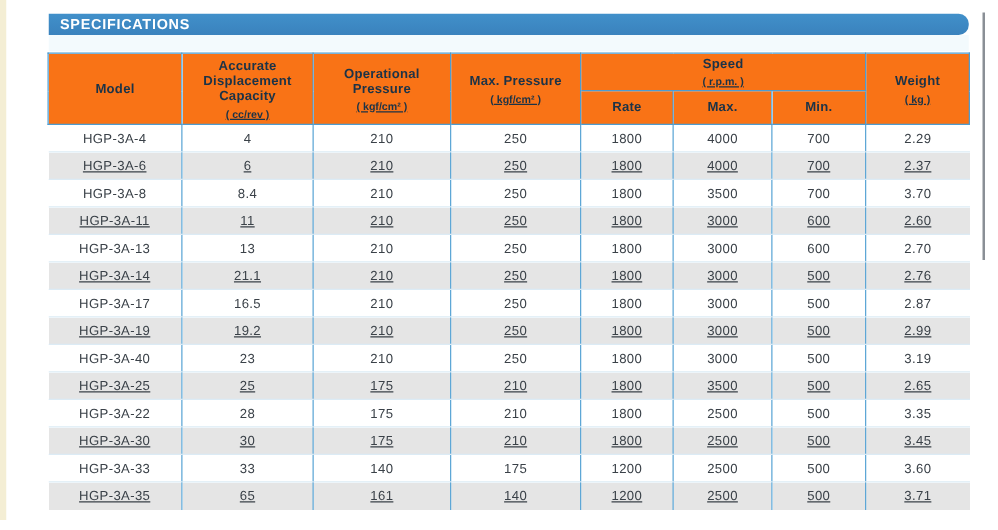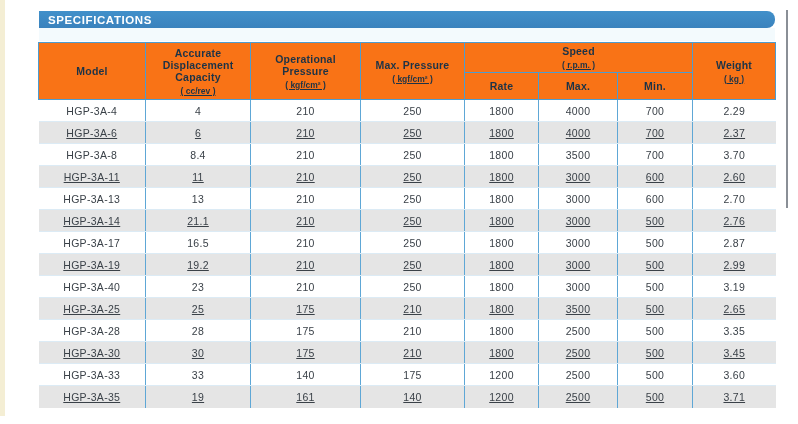--- a/index.html
+++ b/index.html
@@ -232,21 +232,21 @@
           <td>HGP-3A-25</td>
           <td>25</td>
           <td>175</td>
           <td>210</td>
           <td>1800</td>
           <td>3500</td>
           <td>500</td>
           <td>2.65</td>
         </tr>
         <tr>
-          <td>HGP-3A-28</td>
+          <td>HGP-3A-22</td>
           <td>28</td>
           <td>175</td>
           <td>210</td>
           <td>1800</td>
           <td>2500</td>
           <td>500</td>
           <td>3.35</td>
         </tr>
         <tr class="alt">
           <td>HGP-3A-30</td>
@@ -263,21 +263,21 @@
           <td>33</td>
           <td>140</td>
           <td>175</td>
           <td>1200</td>
           <td>2500</td>
           <td>500</td>
           <td>3.60</td>
         </tr>
         <tr class="alt">
           <td>HGP-3A-35</td>
-          <td>19</td>
+          <td>65</td>
           <td>161</td>
           <td>140</td>
           <td>1200</td>
           <td>2500</td>
           <td>500</td>
           <td>3.71</td>
         </tr>
       </tbody>
   </table>
 

